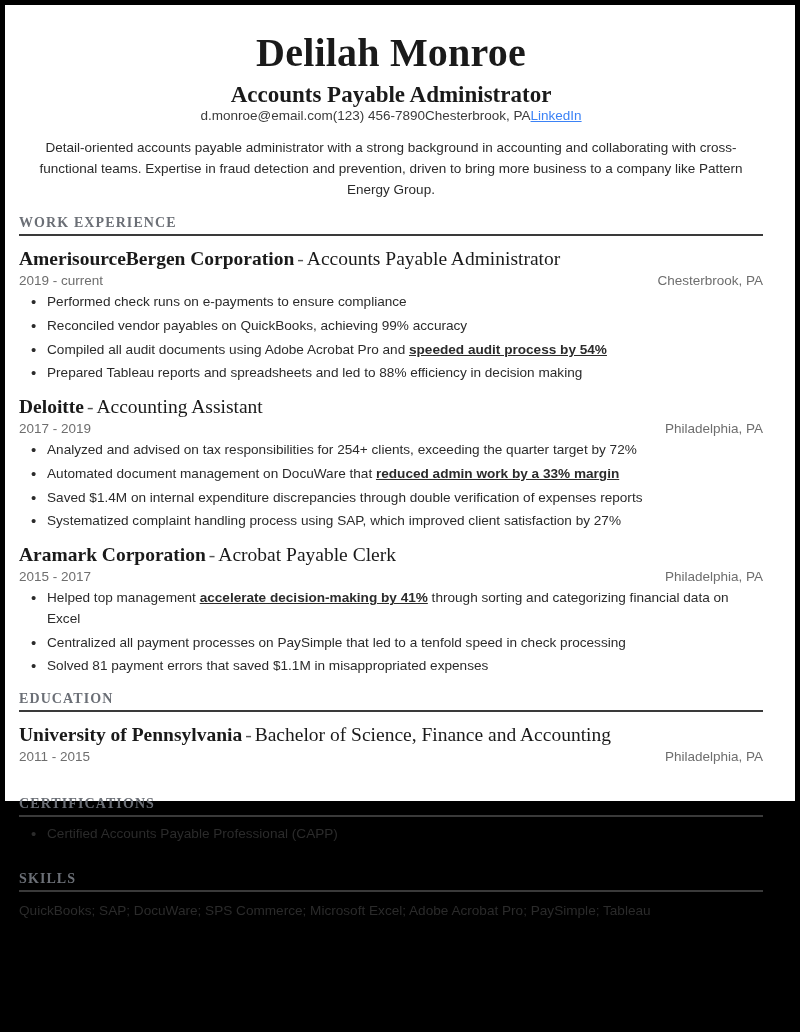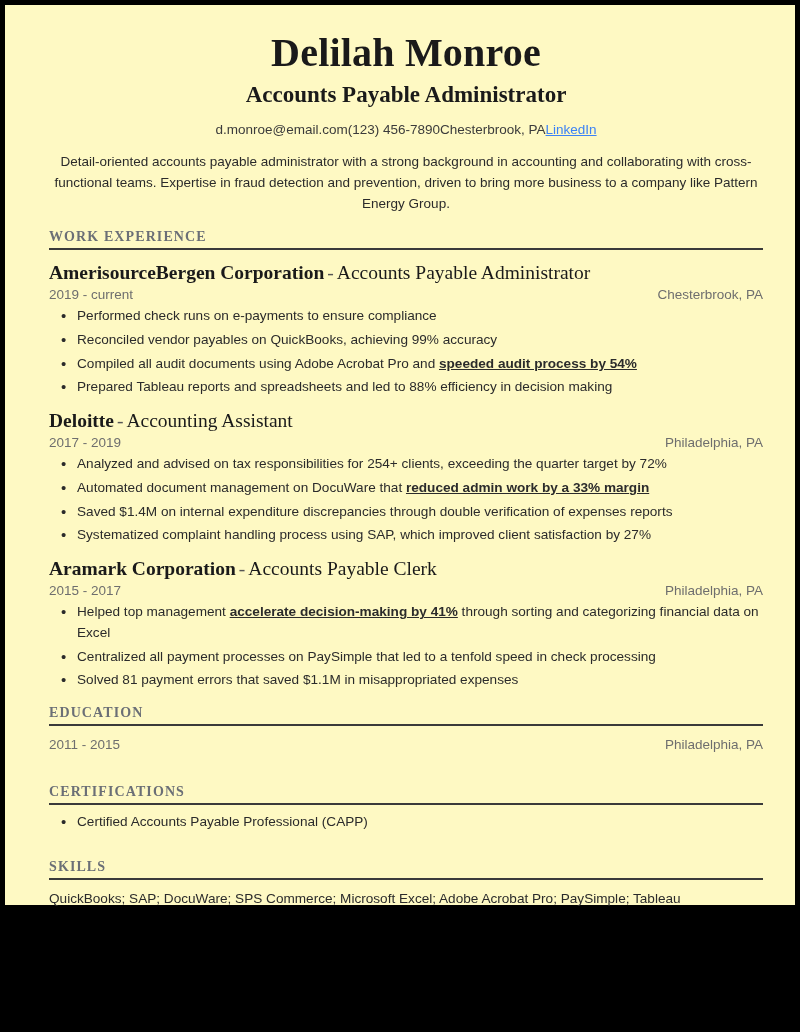--- a/index.html
+++ b/index.html
@@ -10,24 +10,24 @@
   body {
     width: 800px;
     height: 1032px;
     overflow: hidden;
   }
   .page {
     position: absolute;
     left: 5px;
     top: 5px;
     width: 790px;
-    height: 900px;
-    background: #fef9c3;
+    height: 796px;
+    background: #ffffff;
     box-sizing: border-box;
-    padding: 26px 32px 0 44px;
+    padding: 26px 32px 0 14px;
     font-family: "Liberation Sans", sans-serif;
   }
 
   
   .name {
     font-family: "Liberation Serif", serif;
     font-weight: bold;
     font-size: 40px;
     color: #1a1a1a;
     text-align: center;
@@ -40,21 +40,20 @@
     font-size: 23px;
     color: #1a1a1a;
     text-align: center;
     margin-top: 6px;
     line-height: 1.15;
   }
   .contact-row {
     display: flex;
     justify-content: center;
     align-items: baseline;
-    margin-top: 14px;
     font-size: 13.5px;
     color: #3b3b3b;
   }
   .contact-row .link {
     color: #3b82f6;
     text-decoration: underline;
   }
 
   
   .summary {
@@ -198,38 +197,41 @@
       <ul class="bullets">
         <li><span>Analyzed and advised on tax responsibilities for 254+ clients, exceeding the quarter target by 72%</span><span class="hl"></span><span></span></li>
         <li><span>Automated document management on DocuWare that </span><span class="hl">reduced admin work by a 33% margin</span><span></span></li>
         <li><span>Saved $1.4M on internal expenditure discrepancies through double verification of expenses reports</span><span class="hl"></span><span></span></li>
         <li><span>Systematized complaint handling process using SAP, which improved client satisfaction by 27%</span><span class="hl"></span><span></span></li>
       </ul>
     </div>
 
     <div class="entry">
       <div class="entry-head">
-        <span class="entry-org">Aramark Corporation</span><span class="entry-sep">-</span><span class="entry-role">Accounts Payable Clerk</span>
+        <span class="entry-org">Aramark Corporation</span><span class="entry-sep">-</span><span class="entry-role">Acrobat Payable Clerk</span>
       </div>
       <div class="entry-meta">
         <span>2015 - 2017</span>
         <span>Philadelphia, PA</span>
       </div>
       <ul class="bullets">
         <li><span>Helped top management </span><span class="hl">accelerate decision-making by 41%</span><span> through sorting and categorizing financial data on Excel</span></li>
         <li><span>Centralized all payment processes on PaySimple that led to a tenfold speed in check processing</span><span class="hl"></span><span></span></li>
         <li><span>Solved 81 payment errors that saved $1.1M in misappropriated expenses</span><span class="hl"></span><span></span></li>
       </ul>
     </div>
   </div>
 
   <div class="section">
     <div class="section-title">EDUCATION</div>
     <div class="section-rule"></div>
     <div class="entry">
+      <div class="entry-head">
+        <span class="entry-org">University of Pennsylvania</span><span class="entry-sep">-</span><span class="entry-role">Bachelor of Science,  Finance and Accounting</span>
+      </div>
       <div class="entry-meta">
         <span>2011 - 2015</span>
         <span>Philadelphia, PA</span>
       </div>
     </div>
   </div>
 
   <div class="section" style="margin-top:32px;">
     <div class="section-title">CERTIFICATIONS</div>
     <div class="section-rule"></div>

